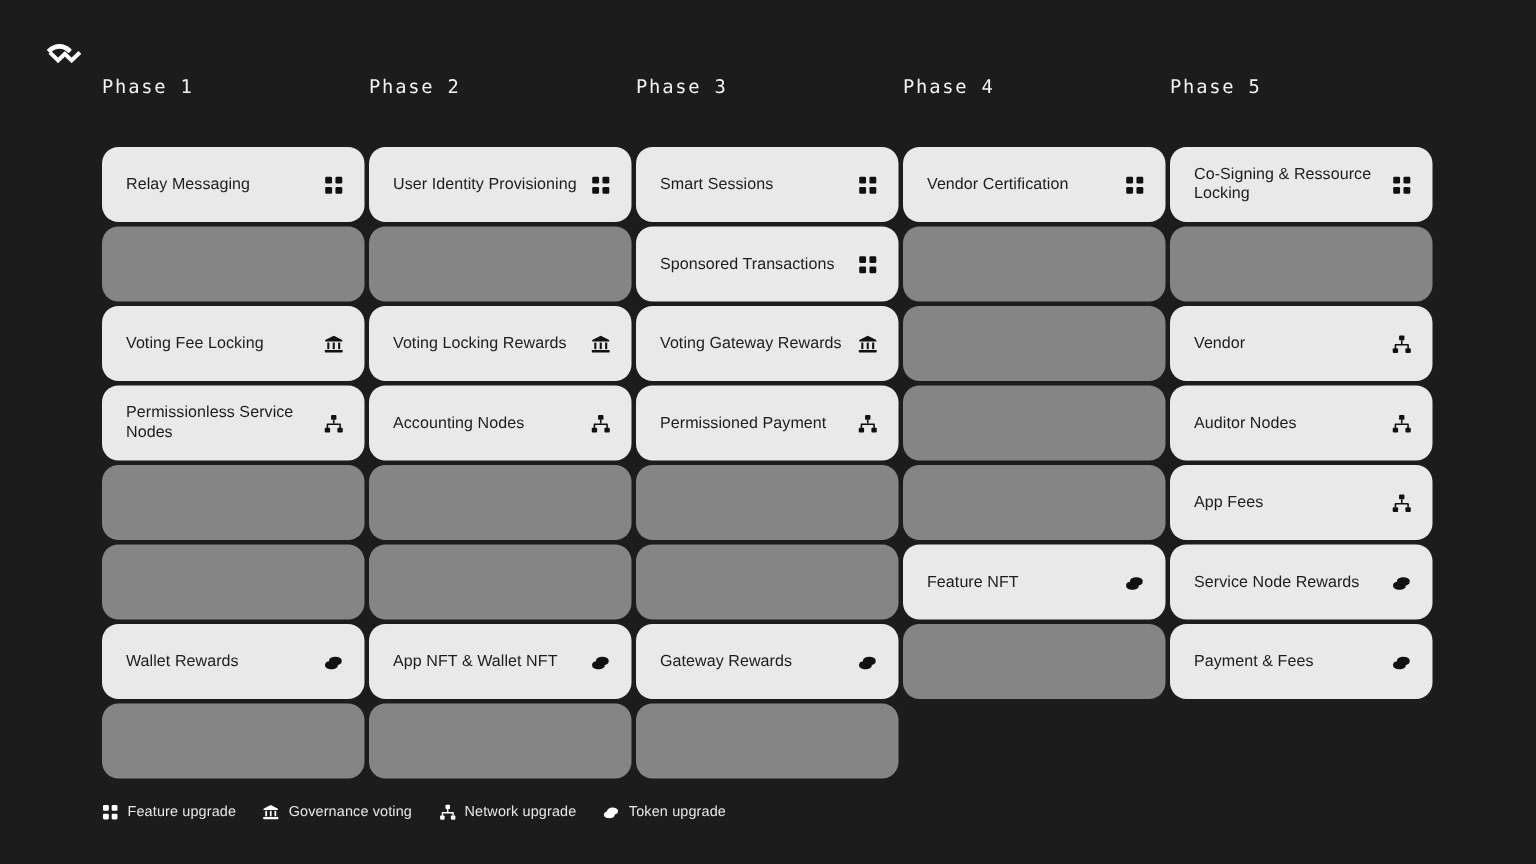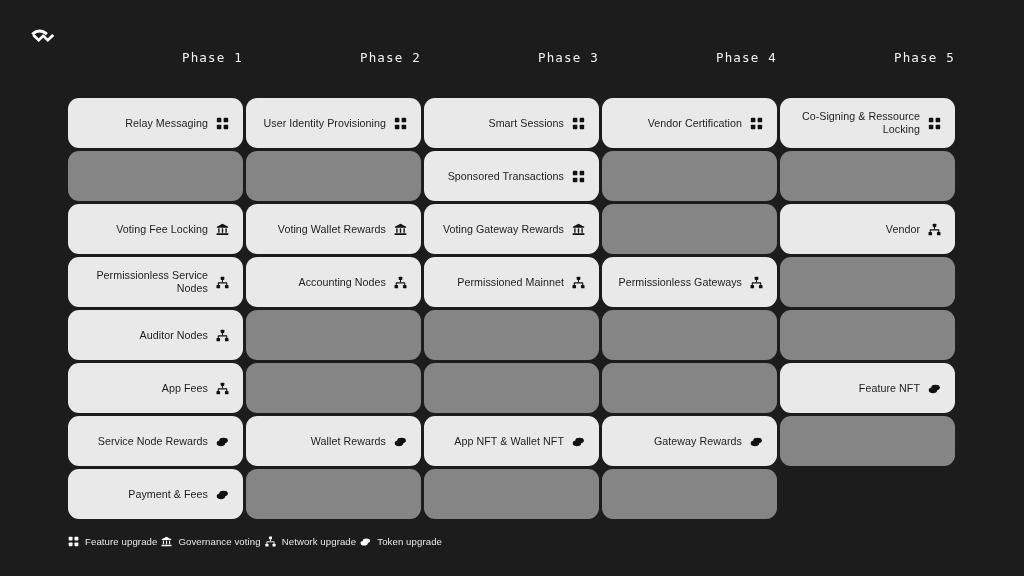--- a/index.html
+++ b/index.html
@@ -13,35 +13,35 @@
 
   
   .logo { position: absolute; left: 28px; top: 25px; width: 34px; height: 24px; }
 
   
   .headers {
     position: absolute; left: 68px; top: 50px; width: 887px;
     display: grid; grid-template-columns: repeat(5, 1fr); gap: 3px;
   }
   .phase-head {
-    text-align: right;
+    text-align: left;
     color: #f2f2f2;
     font-family: "DejaVu Sans Mono", monospace;
     font-size: 12.5px;
     letter-spacing: 1.2px;
     white-space: nowrap;
   }
 
   
   .grid {
     position: absolute; left: 68px; top: 98px; width: 887px;
     display: grid;
     grid-template-columns: repeat(5, 1fr);
     grid-auto-rows: 50px;
-    column-gap: 3px; row-gap: 3px; text-align: right;
+    column-gap: 3px; row-gap: 3px;
   }
   .card {
     border-radius: 11px;
     display: flex; align-items: center;
     padding: 0 14px 0 16px;
     overflow: hidden;
   }
   .card.filled { background: #e9e9e9; }
   .card.empty  { background: #858585; }
   .card-label {
@@ -56,21 +56,21 @@
     flex: 0 0 auto;
     width: 13px; height: 13px;
     display: flex; align-items: center; justify-content: center;
     color: #111;
   }
   .card-icon svg { display: block; }
 
   
   .legend {
     position: absolute; left: 68px; top: 536px;
-    display: flex; align-items: center; gap: 4px;
+    display: flex; align-items: center; gap: 18px;
   }
   .legend-item { display: flex; align-items: center; gap: 6px; }
   .legend-icon {
     width: 11px; height: 11px;
     display: flex; align-items: center; justify-content: center;
     color: #ffffff;
   }
   .legend-icon svg { display: block; }
   .legend-text {
     color: #e8e8e8;
@@ -176,21 +176,21 @@
           <svg viewBox="0 0 16 16" width="13" height="13">
             <path d="M8 1 15 4.6v1.1H1V4.6z" fill="#111"></path>
             <rect x="2.7" y="6.6" width="1.7" height="5.4" fill="#111"></rect>
             <rect x="7.15" y="6.6" width="1.7" height="5.4" fill="#111"></rect>
             <rect x="11.6" y="6.6" width="1.7" height="5.4" fill="#111"></rect>
             <rect x="0.7" y="12.7" width="14.6" height="2.1" rx="0.4" fill="#111"></rect>
           </svg>
         </div>
       </div>
       <div class="card filled">
-        <div class="card-label">Voting Wallet Rewards</div>
+        <div class="card-label">Voting Locking Rewards</div>
         <div class="card-icon">
           <svg viewBox="0 0 16 16" width="13" height="13">
             <path d="M8 1 15 4.6v1.1H1V4.6z" fill="#111"></path>
             <rect x="2.7" y="6.6" width="1.7" height="5.4" fill="#111"></rect>
             <rect x="7.15" y="6.6" width="1.7" height="5.4" fill="#111"></rect>
             <rect x="11.6" y="6.6" width="1.7" height="5.4" fill="#111"></rect>
             <rect x="0.7" y="12.7" width="14.6" height="2.1" rx="0.4" fill="#111"></rect>
           </svg>
         </div>
       </div>
@@ -240,34 +240,21 @@
             <rect x="5.8" y="0.8" width="4.4" height="4" rx="0.8" fill="#111"></rect>
             <rect x="0.6" y="11.2" width="4.4" height="4" rx="0.8" fill="#111"></rect>
             <rect x="11" y="11.2" width="4.4" height="4" rx="0.8" fill="#111"></rect>
             <path d="M7.35 4.8h1.3v3H7.35z" fill="#111"></path>
             <path d="M2.35 7.8h11.3v1.3H2.35z" fill="#111"></path>
             <path d="M2.15 8.6h1.3v2.8h-1.3zM12.55 8.6h1.3v2.8h-1.3z" fill="#111"></path>
           </svg>
         </div>
       </div>
       <div class="card filled">
-        <div class="card-label">Permissioned Mainnet</div>
-        <div class="card-icon">
-          <svg viewBox="0 0 16 16" width="13" height="13">
-            <rect x="5.8" y="0.8" width="4.4" height="4" rx="0.8" fill="#111"></rect>
-            <rect x="0.6" y="11.2" width="4.4" height="4" rx="0.8" fill="#111"></rect>
-            <rect x="11" y="11.2" width="4.4" height="4" rx="0.8" fill="#111"></rect>
-            <path d="M7.35 4.8h1.3v3H7.35z" fill="#111"></path>
-            <path d="M2.35 7.8h11.3v1.3H2.35z" fill="#111"></path>
-            <path d="M2.15 8.6h1.3v2.8h-1.3zM12.55 8.6h1.3v2.8h-1.3z" fill="#111"></path>
-          </svg>
-        </div>
-      </div>
-      <div class="card filled">
-        <div class="card-label">Permissionless Gateways</div>
+        <div class="card-label">Permissioned Payment</div>
         <div class="card-icon">
           <svg viewBox="0 0 16 16" width="13" height="13">
             <rect x="5.8" y="0.8" width="4.4" height="4" rx="0.8" fill="#111"></rect>
             <rect x="0.6" y="11.2" width="4.4" height="4" rx="0.8" fill="#111"></rect>
             <rect x="11" y="11.2" width="4.4" height="4" rx="0.8" fill="#111"></rect>
             <path d="M7.35 4.8h1.3v3H7.35z" fill="#111"></path>
             <path d="M2.35 7.8h11.3v1.3H2.35z" fill="#111"></path>
             <path d="M2.15 8.6h1.3v2.8h-1.3zM12.55 8.6h1.3v2.8h-1.3z" fill="#111"></path>
           </svg>
         </div>

